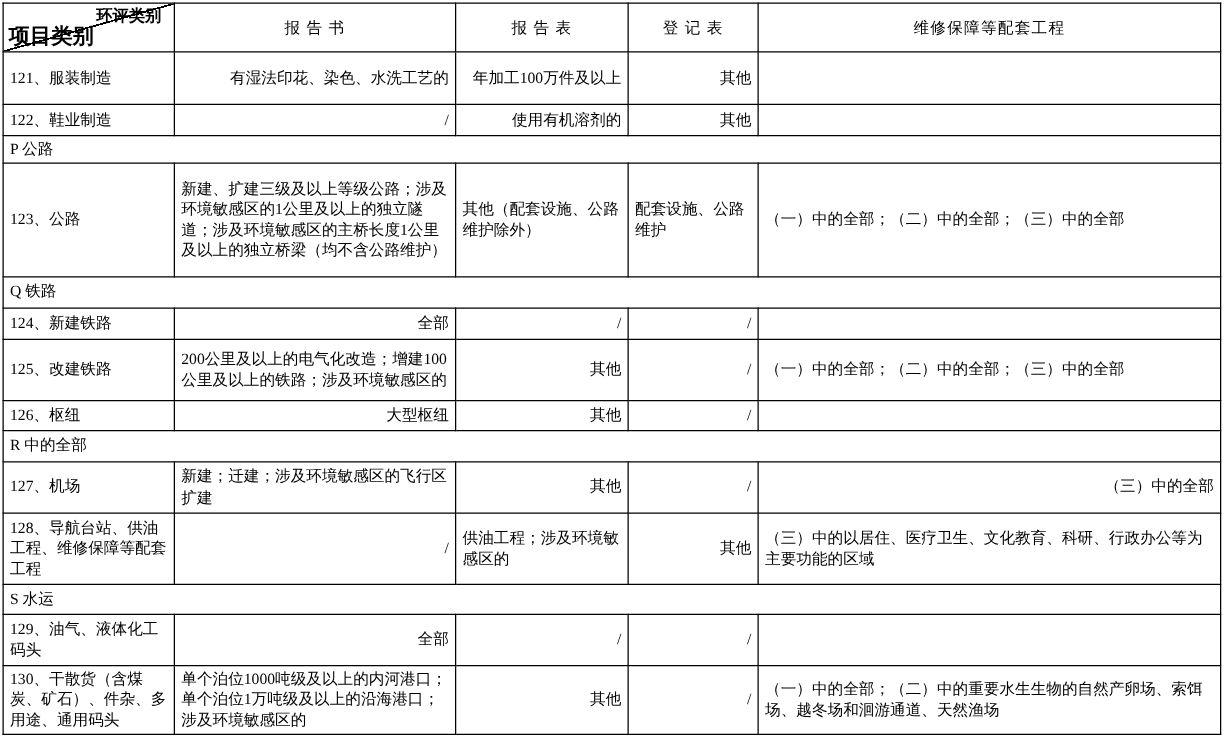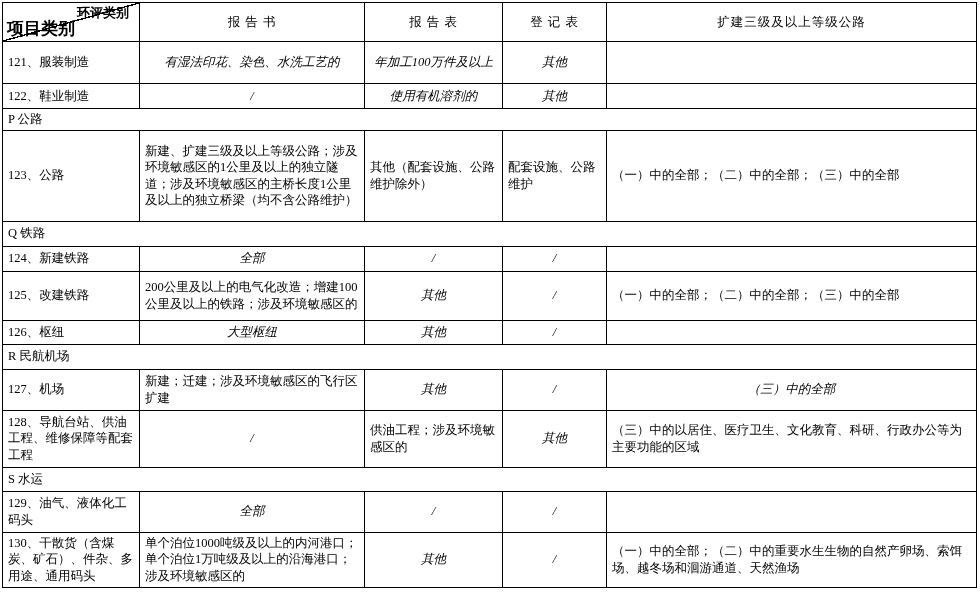--- a/index.html
+++ b/index.html
@@ -68,21 +68,21 @@
     left: 4px;
     font-weight: bold;
     font-size: 17px;
   }
   td.section {
     font-weight: bold;
     font-size: 13px;
     text-align: left;
     padding-left: 6px;
   }
-  td.a-center { text-align: center; font-style: italic; }
+  td.a-center { text-align: right; }
   td.a-left   { text-align: left; }
   td.c0 { padding-left: 4px; padding-right: 3px; }
   td.c4.a-left { padding-right: 8px; }
 </style>
 </head>
 <body>
 
 <div class="page">
   <table class="doc-table">
     <colgroup>
@@ -95,21 +95,21 @@
     <thead>
       <tr style="height:34px">
         <td class="corner">
           <div class="corner-diag"></div>
           <span class="corner-tr">环评类别</span>
           <span class="corner-bl">项目类别</span>
         </td>
         <th class="colhead">报 告 书</th>
         <th class="colhead">报 告 表</th>
         <th class="colhead">登 记 表</th>
-        <th class="colhead">扩建三级及以上等级公路</th>
+        <th class="colhead">维修保障等配套工程</th>
       </tr>
     </thead>
     <tbody>
         <tr style="height: 42px;">
           <td class="a-left c0">121、服装制造</td>
           <td class="a-center c1">有湿法印花、染色、水洗工艺的</td>
           <td class="a-center c2">年加工100万件及以上</td>
           <td class="a-center c3">其他</td>
           <td class="a-left c4"></td>
         </tr>
@@ -148,21 +148,21 @@
           <td class="a-left c4">（一）中的全部；（二）中的全部；（三）中的全部</td>
         </tr>
         <tr style="height: 24px;">
           <td class="a-left c0">126、枢纽</td>
           <td class="a-center c1">大型枢纽</td>
           <td class="a-center c2">其他</td>
           <td class="a-center c3">/</td>
           <td class="a-left c4"></td>
         </tr>
         <tr style="height: 25px;">
-          <td colspan="5" class="section">R 民航机场</td>
+          <td colspan="5" class="section">R 中的全部</td>
         </tr>
         <tr style="height: 41px;">
           <td class="a-left c0">127、机场</td>
           <td class="a-left c1">新建；迁建；涉及环境敏感区的飞行区扩建</td>
           <td class="a-center c2">其他</td>
           <td class="a-center c3">/</td>
           <td class="a-center c4">（三）中的全部</td>
         </tr>
         <tr style="height: 57px;">
           <td class="a-left c0">128、导航台站、供油工程、维修保障等配套工程</td>

